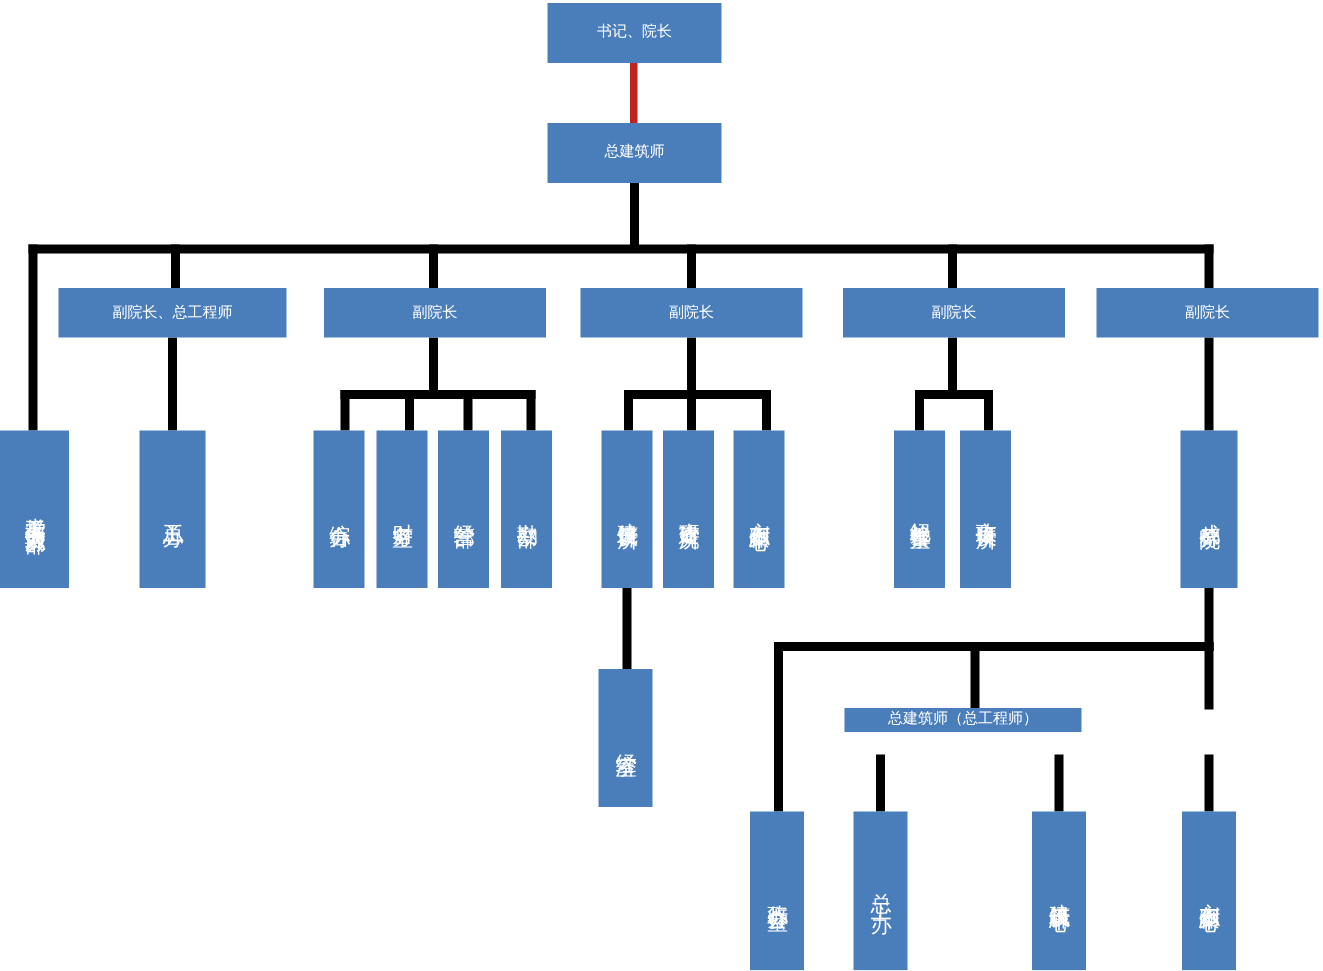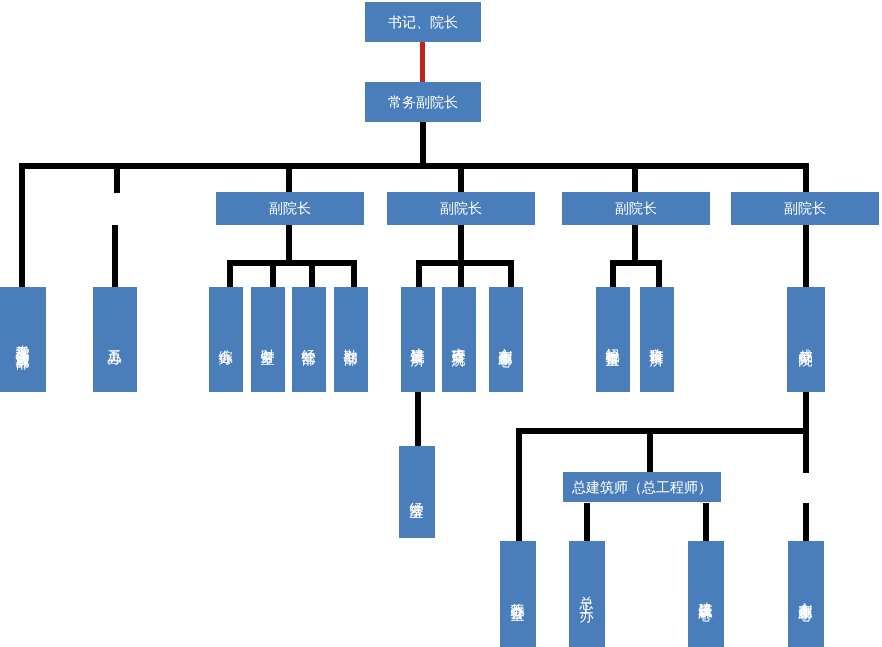--- a/index.html
+++ b/index.html
@@ -23,21 +23,21 @@
     color: #ffffff;
     display: flex;
     align-items: center;
     justify-content: center;
     text-align: center;
     box-sizing: border-box;
     z-index: 3;
     line-height: 1.15;
   }
   .node.horiz {
-    font-size: 14px;
+    font-size: 10px;
   }
   .node.vert {
     writing-mode: vertical-rl;
     text-orientation: upright;
     font-size: 14px;
     letter-spacing: 1px;
     white-space: nowrap;
   }
   .node.vert.two-col {
     writing-mode: vertical-rl;
@@ -118,22 +118,23 @@
   <div class="ln" style="left:647px; top:428px; width:6px; height:45px;"></div>
   <div class="ln" style="left:803px; top:428px; width:6px; height:45px;"></div>
 
   <div class="ln" style="left:584px; top:503px; width:6px; height:38px;"></div>
   <div class="ln" style="left:703px; top:503px; width:6px; height:38px;"></div>
 
   <div class="ln" style="left:803px; top:503px; width:6px; height:38px;"></div>
 
   <div class="node horiz" style="left:365px; top:2px; width:116px; height:40px;">书记、院长</div>
 
-  <div class="node horiz" style="left:365px; top:82px; width:116px; height:40px;">常务副院长</div>
+  <div class="node horiz" style="left:365px; top:82px; width:116px; height:40px;">总建筑师</div>
 
+  <div class="node horiz" style="left:39px; top:192px; width:152px; height:33px;">副院长、总工程师</div>
 
   <div class="node horiz" style="left:216px; top:192px; width:148px; height:33px;">副院长</div>
 
   <div class="node horiz" style="left:387px; top:192px; width:148px; height:33px;">副院长</div>
 
   <div class="node horiz" style="left:562px; top:192px; width:148px; height:33px;">副院长</div>
 
   <div class="node horiz" style="left:731px; top:192px; width:148px; height:33px;">副院长</div>
 
   <div class="node vert two-col" style="left:0px; top:287px; width:46px; height:105px;">
@@ -160,21 +161,21 @@
   <div class="node vert" style="left:489px; top:287px; width:34px; height:105px;">方案创作中心</div>
 
   <div class="node vert" style="left:596px; top:287px; width:34px; height:105px;">纪检督察室</div>
 
   <div class="node vert" style="left:640px; top:287px; width:34px; height:105px;">市政设计所</div>
 
   <div class="node vert" style="left:787px; top:287px; width:38px; height:105px;">成都分院</div>
 
   <div class="node vert" style="left:399px; top:446px; width:36px; height:92px;">经济室</div>
 
-  <div class="node horiz" style="left:563px; top:472px; width:158px; height:30px;">总建筑师（总工程师）</div>
+  <div class="node horiz" style="left:563px; top:472px; width:158px; height:16px;">总建筑师（总工程师）</div>
 
 
   <div class="node vert" style="left:500px; top:541px; width:36px; height:106px;">行政办公室</div>
 
   <div class="node vert spaced" style="left:569px; top:541px; width:36px; height:106px;">总工办</div>
 
   <div class="node vert" style="left:688px; top:541px; width:36px; height:106px;">建筑设计中心</div>
 
   <div class="node vert" style="left:788px; top:541px; width:36px; height:106px;">方案创作中心</div>
 

